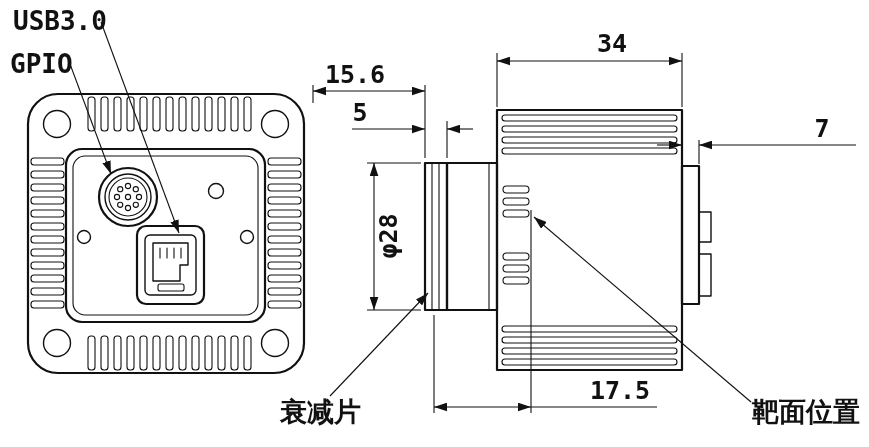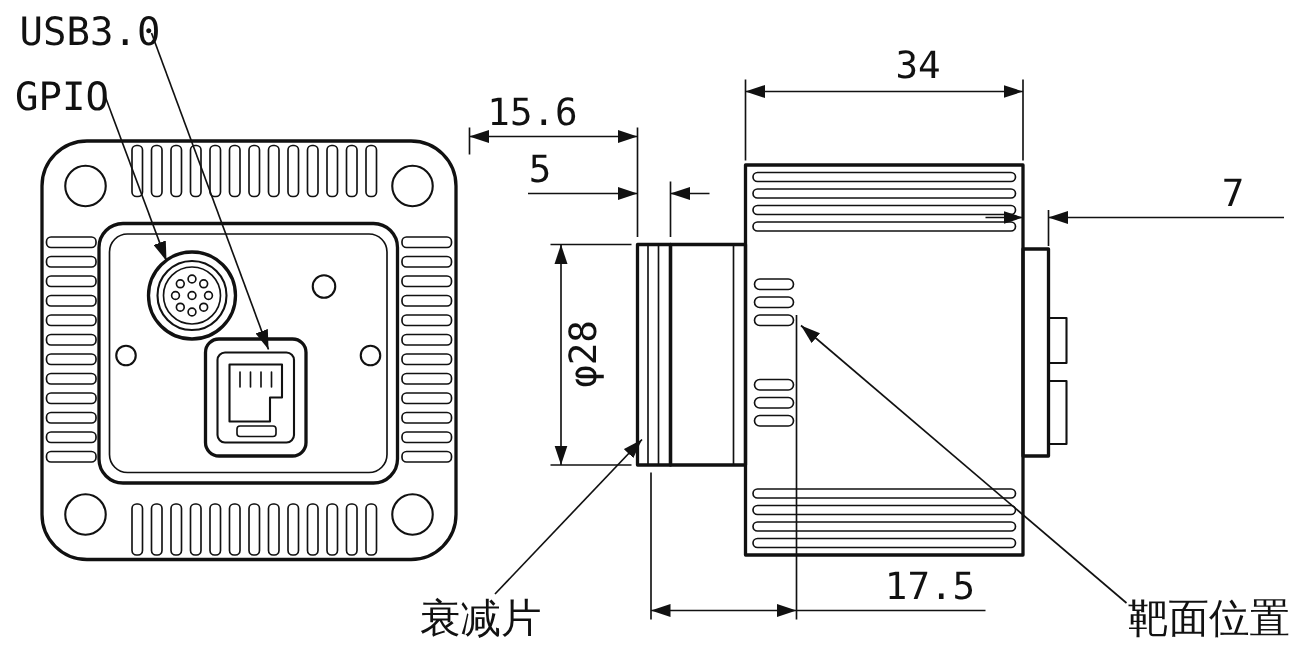--- a/index.html
+++ b/index.html
@@ -1,17 +1,17 @@
 <!DOCTYPE html>
 <html><head>
 <meta charset="utf-8">
 <style>
   html,body{margin:0;padding:0;background:#fff;}
   #stage{position:relative;width:869px;height:447px;background:#fff;overflow:hidden;
-         font-family:"DejaVu Sans",sans-serif;}
+         font-family:"DejaVu Sans",sans-serif;font-weight:bold;}
   svg{position:absolute;inset:0;}
   .ln{stroke:#111;fill:none;stroke-linecap:round;stroke-linejoin:round;}
   .s2{stroke-width:2.2;}
   .s15{stroke-width:1.4;}
   .s1{stroke-width:1.1;}
   .dim{stroke:#111;stroke-width:1.1;fill:none;}
   text{fill:#111;stroke:none;}
   .t-dim{font-family:"DejaVu Sans Mono",monospace;font-size:25px;}
   .t-lab{font-family:"DejaVu Sans Mono",monospace;font-size:26px;}
   .t-cjk{font-family:"DejaVu Sans","Liberation Sans",sans-serif;font-size:27px;}

